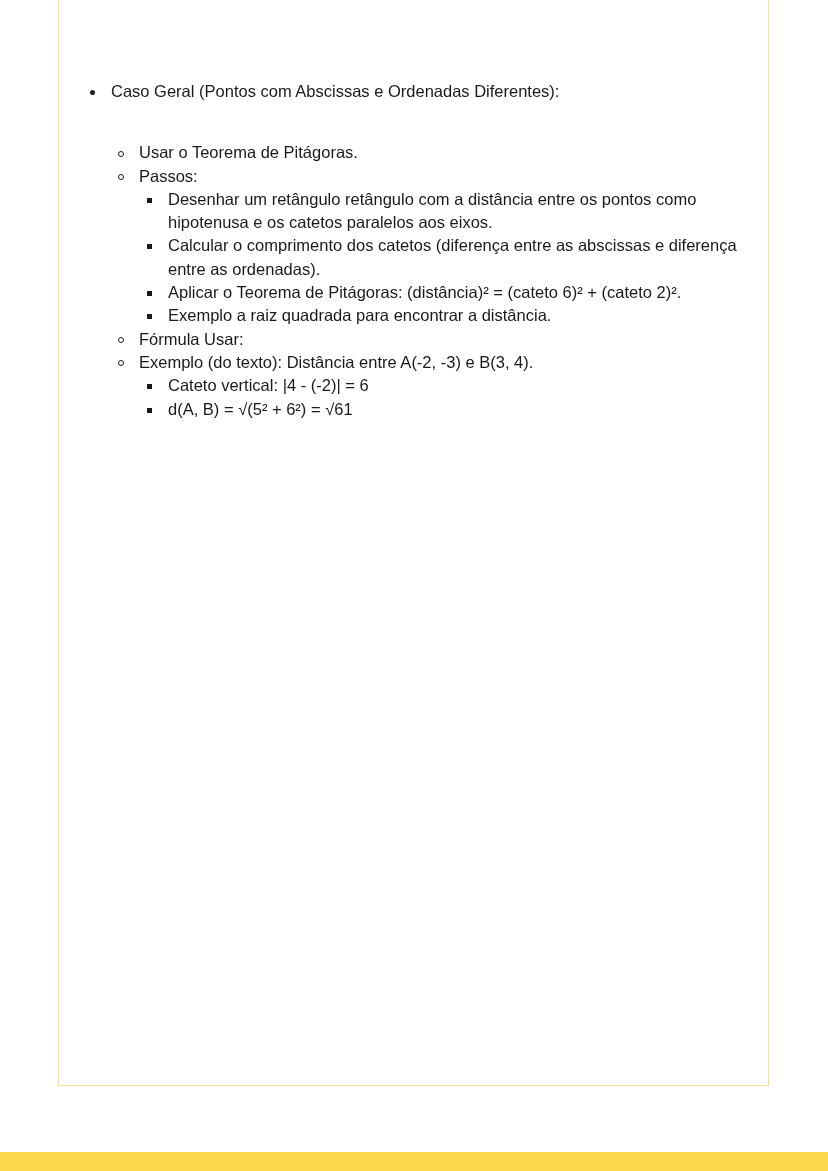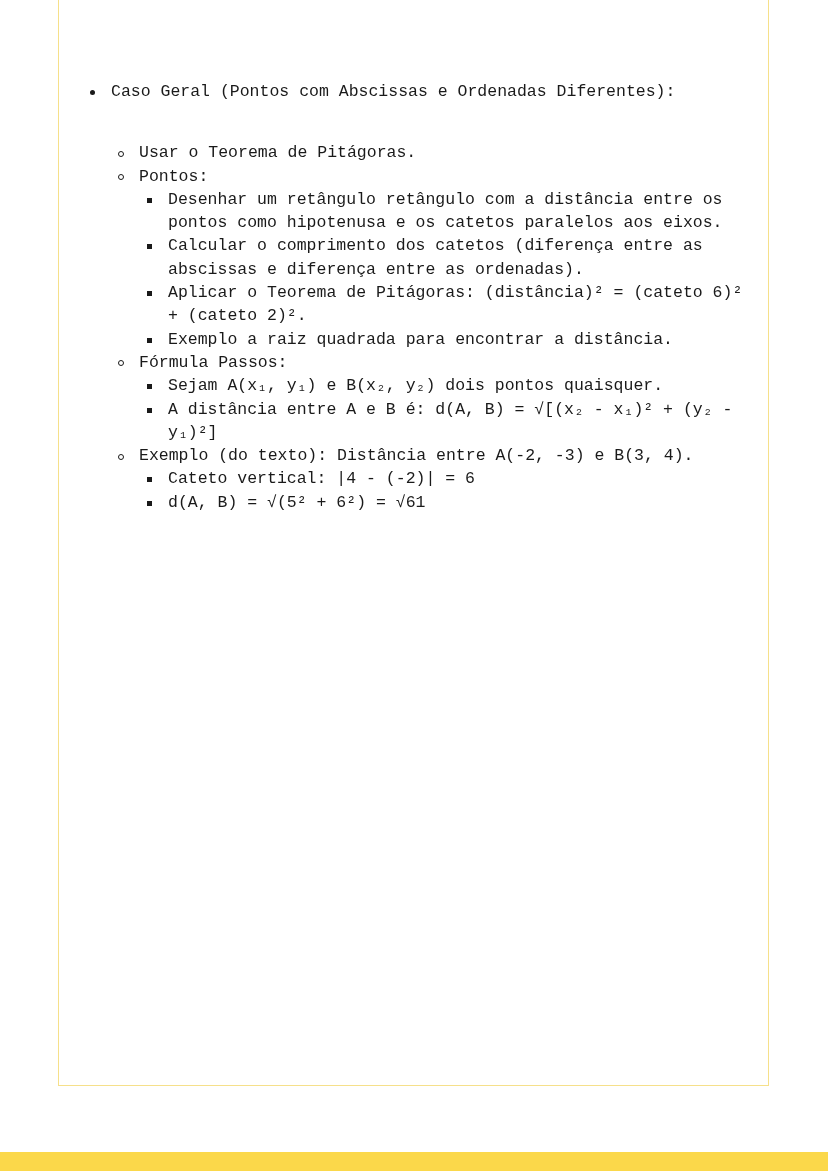--- a/index.html
+++ b/index.html
@@ -9,21 +9,21 @@
   }
   .frame {
     position: absolute; left: 58px; top: -2px; width: 711px; height: 1088px;
     border: 1px solid #f6e08a; border-top: none; box-sizing: border-box;
   }
   .footer-band {
     position: absolute; left: 0; top: 1152px; width: 828px; height: 19px; background: #fbd84a;
   }
   .content {
     position: absolute; left: 90px; top: 80px; width: 660px;
-    font-family: Liberation Mono, monospace; font-size: 16.5px; line-height: 23.3px;
+    font-family: Liberation Sans, sans-serif; font-size: 16.5px; line-height: 23.3px;
   }
   ul { margin: 0; padding: 0; list-style: none; }
   li { position: relative; }
   .l1 > li { padding-left: 21px; }
   .l2 > li { padding-left: 49px; }
   .l3 > li { padding-left: 78px; }
   .bullet { position: absolute; top: 0; }
   .b-disc { left: 0; width: 5px; height: 5px; border-radius: 50%; background: #1a1a1a; top: 10px; }
   .b-circle { left: 28px; width: 4px; height: 4px; border-radius: 50%; border: 1.2px solid #1a1a1a; top: 9.5px; }
   .b-square { left: 57px; width: 5px; height: 5px; background: #1a1a1a; top: 10px; }
@@ -38,21 +38,21 @@
     <li>
       <span class="bullet b-disc"></span>
       <span>Caso Geral (Pontos com Abscissas e Ordenadas Diferentes):</span>
       <ul class="l2" style="margin-left:-21px;margin-top:38px;">
         <li>
           <span class="bullet b-circle"></span>
           <span>Usar o Teorema de Pitágoras.</span>
         </li>
         <li>
           <span class="bullet b-circle"></span>
-          <span>Pontos:</span>
+          <span>Passos:</span>
           <ul class="l3" style="margin-left:-49px;">
             <li>
               <span class="bullet b-square"></span>
               <span>Desenhar um retângulo retângulo com a distância entre os pontos como hipotenusa e os catetos paralelos aos eixos.</span>
             </li>
             <li>
               <span class="bullet b-square"></span>
               <span>Calcular o comprimento dos catetos (diferença entre as abscissas e diferença entre as ordenadas).</span>
             </li>
             <li>
@@ -60,31 +60,21 @@
               <span>Aplicar o Teorema de Pitágoras: (distância)² = (cateto 6)² + (cateto 2)².</span>
             </li>
             <li>
               <span class="bullet b-square"></span>
               <span>Exemplo a raiz quadrada para encontrar a distância.</span>
             </li>
           </ul>
         </li>
         <li>
           <span class="bullet b-circle"></span>
-          <span>Fórmula Passos:</span>
-          <ul class="l3" style="margin-left:-49px;">
-            <li>
-              <span class="bullet b-square"></span>
-              <span>Sejam A(x₁, y₁) e B(x₂, y₂) dois pontos quaisquer.</span>
-            </li>
-            <li>
-              <span class="bullet b-square"></span>
-              <span>A distância entre A e B é: d(A, B) = √[(x₂ - x₁)² + (y₂ - y₁)²]</span>
-            </li>
-          </ul>
+          <span>Fórmula Usar:</span>
         </li>
         <li>
           <span class="bullet b-circle"></span>
           <span>Exemplo (do texto): Distância entre A(-2, -3) e B(3, 4).</span>
           <ul class="l3" style="margin-left:-49px;">
             <li>
               <span class="bullet b-square"></span>
               <span>Cateto vertical: |4 - (-2)| = 6</span>
             </li>
             <li>

